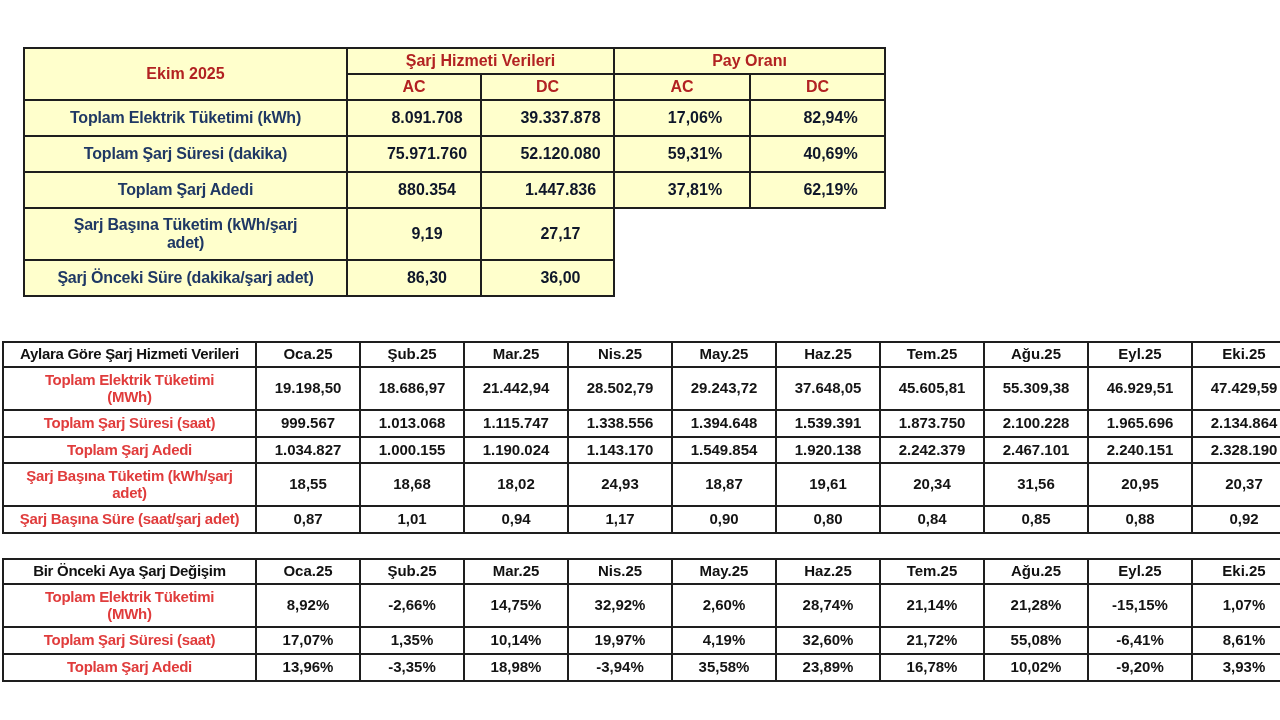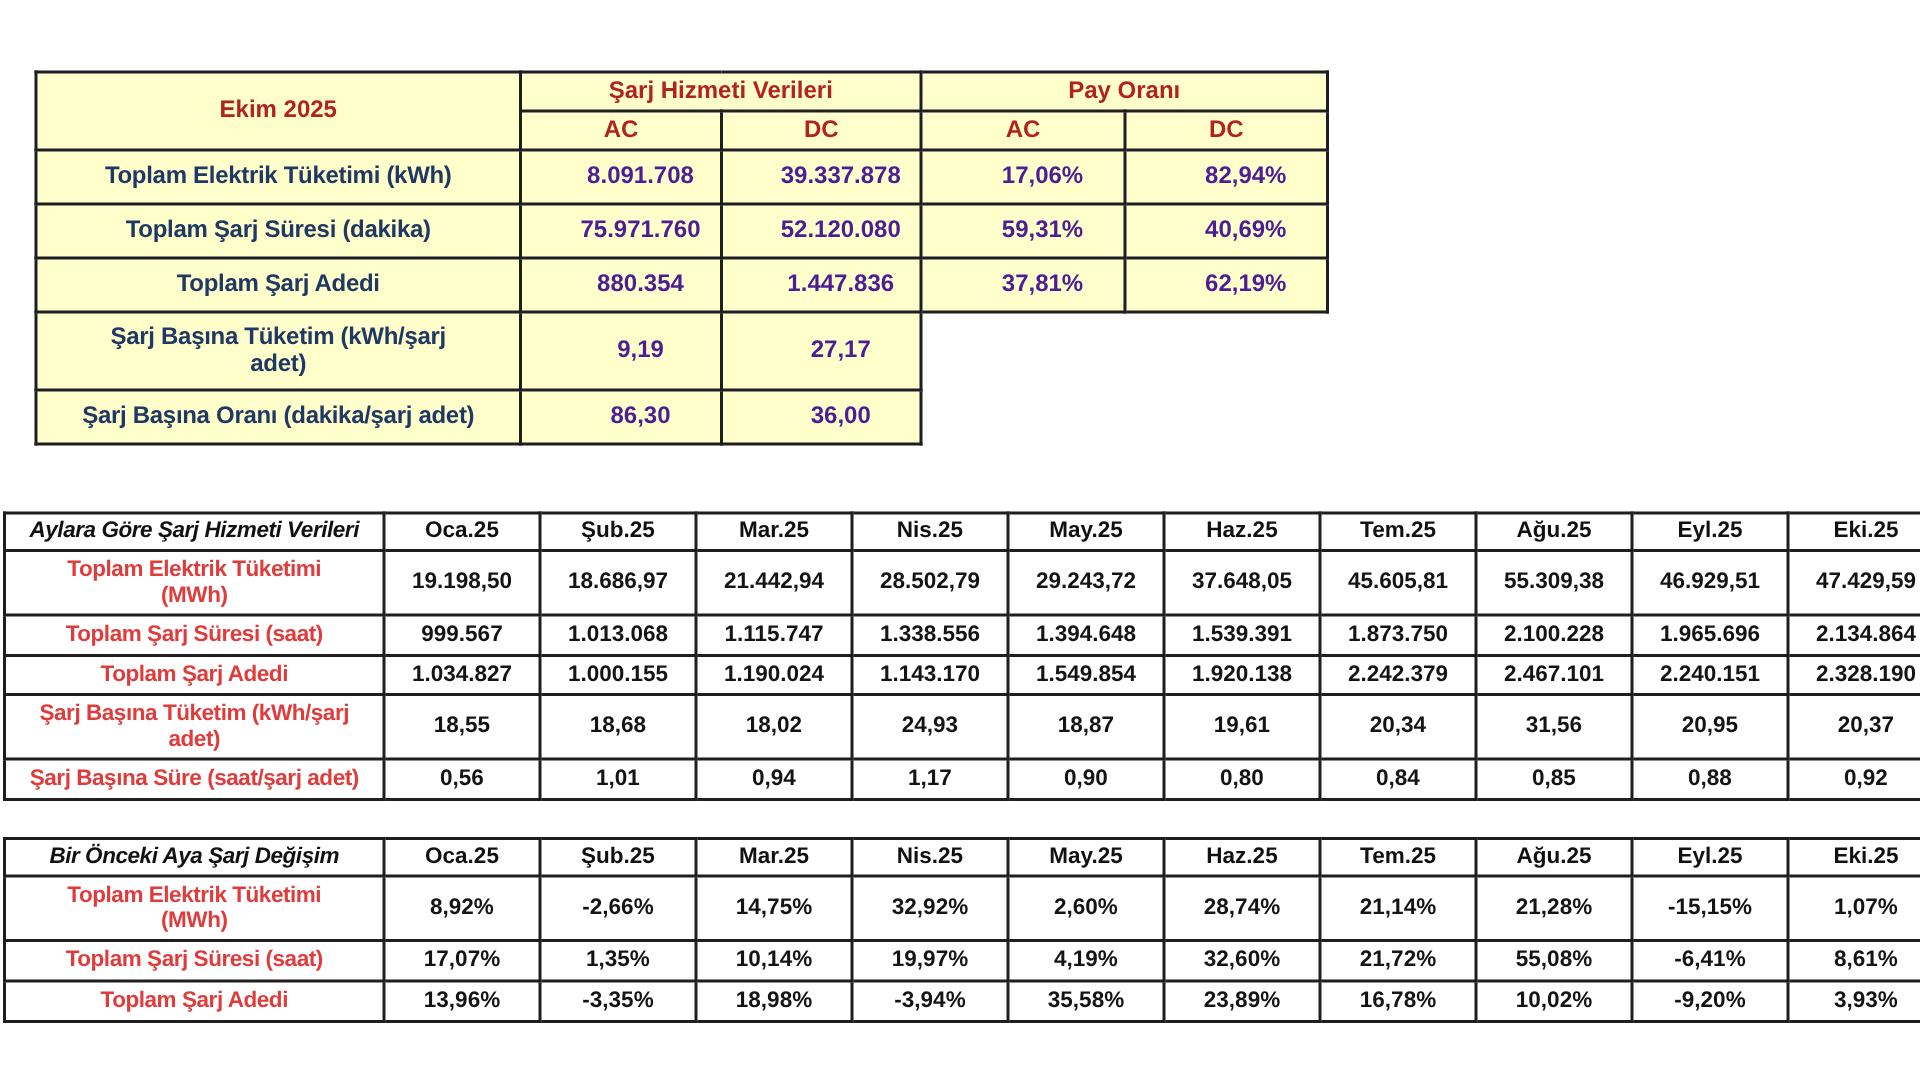--- a/index.html
+++ b/index.html
@@ -26,32 +26,32 @@
     white-space: pre-line;
     line-height: 1.12;
     overflow: hidden;
   }
 
   
   .summary { left: 23px; top: 47px; width: 861px; }
   .summary td { background: #FFFFCC; font-size: 16px; color: #1a1a1a; }
   .summary .ghead { color: #B22222; font-size: 16px; }
   .summary .lab   { color: #1F3864; letter-spacing: -0.2px; }
-  .summary .num   { color: #4c1d95; padding-left: 28px; }
+  .summary .num   { color: #0f172a; padding-left: 28px; }
   .summary .empty { border: none; background: #ffffff; }
   .h26 { height: 26px; }
   .h27 { height: 36px; margin-top: 38px; }
   .h52 { height: 52px; }
 
   
   .months { width: 1293px; }
   .monthly { left: 2px; top: 341px; }
   .change  { left: 2px; top: 558px; }
   .months td { background: #ffffff; font-size: 15px; color: #141414; }
-  .months .thead { color: #111111; letter-spacing: -0.3px; font-style: italic; }
+  .months .thead { color: #111111; letter-spacing: -0.3px; }
   .months .mon   { color: #111111; }
   .months .rlab  { color: #E03C3C; letter-spacing: -0.3px; margin-top: 29px; }
   .mh  { height: 25px; }
   .r27 { height: 27px; }
   .r26 { height: 26px; }
   .r43 { height: 43px; }
 </style>
 </head>
 <body>
 
@@ -98,21 +98,21 @@
     </tr>
     <tr class="h52">
       <td class="lab">Şarj Başına Tüketim (kWh/şarj
 adet)</td>
       <td class="num">9,19</td>
       <td class="num">27,17</td>
       <td class="empty"></td>
       <td class="empty"></td>
     </tr>
     <tr class="h27">
-      <td class="lab">Şarj Başına Oranı (dakika/şarj adet)</td>
+      <td class="lab">Şarj Önceki Süre (dakika/şarj adet)</td>
       <td class="num">86,30</td>
       <td class="num">36,00</td>
       <td class="empty"></td>
       <td class="empty"></td>
     </tr>
   </tbody>
 </table>
 
 <table class="months monthly">
   <colgroup>
@@ -191,21 +191,21 @@
       <td>24,93</td>
       <td>18,87</td>
       <td>19,61</td>
       <td>20,34</td>
       <td>31,56</td>
       <td>20,95</td>
       <td>20,37</td>
     </tr>
     <tr class="r27">
       <td class="rlab">Şarj Başına Süre (saat/şarj adet)</td>
-      <td>0,56</td>
+      <td>0,87</td>
       <td>1,01</td>
       <td>0,94</td>
       <td>1,17</td>
       <td>0,90</td>
       <td>0,80</td>
       <td>0,84</td>
       <td>0,85</td>
       <td>0,88</td>
       <td>0,92</td>
     </tr>

